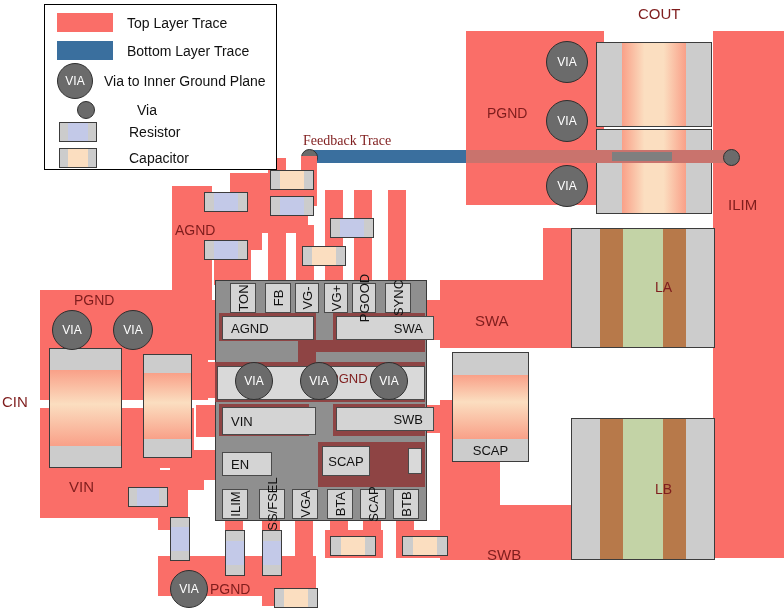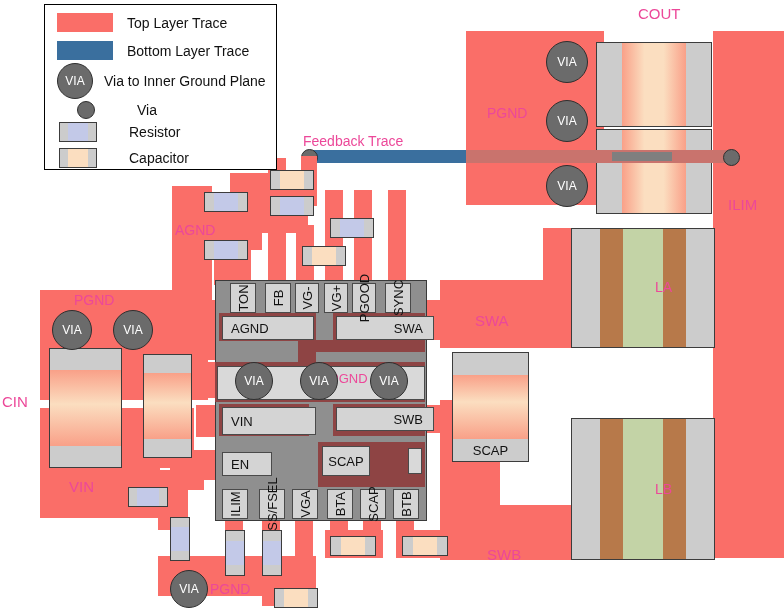--- a/index.html
+++ b/index.html
@@ -35,21 +35,21 @@
   
   .comp{position:absolute;border:1px solid #3c3c3c;box-sizing:border-box;display:flex;}
   .comp>div{height:100%;}
   .comp.vert{flex-direction:column;}
   .comp.vert>div{width:100%;height:auto;}
   .term{background:#cccccc;}
   .resbody{background:#c3c9e8;}
   .capbody{background:#fbdec0;}
 
   
-  .lbl{position:absolute;font-size:14px;color:#ec4899;white-space:nowrap;text-align:right;}
+  .lbl{position:absolute;font-size:14px;color:#7f1d1d;white-space:nowrap;text-align:right;}
   .lbl.big{font-size:15px;}
 
   
   .bottomtrace{position:absolute;background:#3a6f9e;}
   .ftrace-over{position:absolute;background:#c9736d;}
 
   
   .legend{position:absolute;left:44px;top:4px;width:233px;height:166px;
           background:#fff;border:1px solid #000;box-sizing:border-box;}
   .legrow{position:absolute;display:flex;align-items:center;}
@@ -232,21 +232,21 @@
     </div>
   <div class="vpin" style="left:393px;top:489px;width:24px;height:28px;">
       <span>BTB</span>
     </div>
 
   <div class="bottomtrace" style="left:313px;top:150px;width:155px;height:13px;"></div>
   <div class="ftrace-over" style="left:466px;top:150px;width:265px;height:13px;"></div>
   <div class="viasmall" style="left:301px;top:149px;width:15px;height:15px;"></div>
   <div class="viasmall" style="left:723px;top:149px;width:15px;height:15px;"></div>
   <div style="position:absolute;left:612px;top:152px;width:60px;height:9px;background:#7f7f7f;"></div>
-  <div class="lbl" style="left:303px;top:133px;">Feedback Trace</div>
+  <div class="lbl" style="left:303px;top:133px;font-family:Liberation Serif, serif;">Feedback Trace</div>
 
   <div class="plane" style="left:301px;top:156px;width:16px;height:50px;"></div>
 
   <div class="via" style="left:546px;top:41px;width:40px;height:40px;">VIA</div>
   <div class="via" style="left:546px;top:100px;width:40px;height:40px;">VIA</div>
   <div class="via" style="left:546px;top:165px;width:40px;height:40px;">VIA</div>
   <div class="lbl" style="left:487px;top:105px;">PGND</div>
 
   <div class="via" style="left:52px;top:310px;width:38px;height:38px;">VIA</div>
   <div class="via" style="left:113px;top:310px;width:38px;height:38px;">VIA</div>

